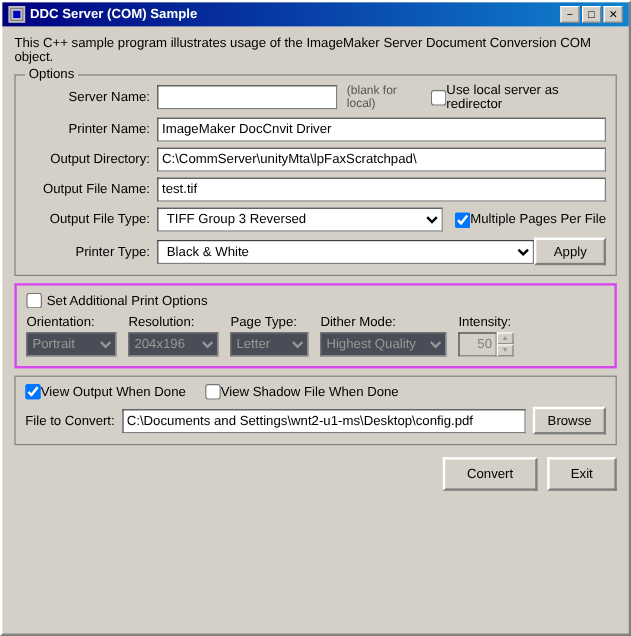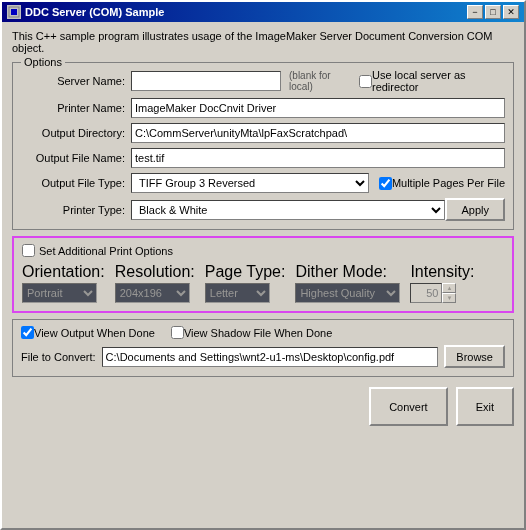--- a/index.html
+++ b/index.html
@@ -172,21 +172,21 @@
       display: flex;
       align-items: center;
       gap: 10px;
     }
     .field-group {
       display: flex;
       flex-direction: column;
       gap: 2px;
     }
     .field-group label {
-      font-size: 16px;
+      font-size: 11px;
     }
     .view-options-group {
       border: 1px solid #808080;
       padding: 6px 8px 8px 8px;
       position: relative;
     }
     .view-row {
       display: flex;
       align-items: center;
       gap: 16px;
@@ -221,21 +221,21 @@
       font-size: 11px;
       cursor: pointer;
     }
     .bottom-buttons {
       display: flex;
       justify-content: flex-end;
       gap: 8px;
       padding: 4px 0 2px 0;
     }
     .bottom-btn {
-      height: 39px;
+      height: 28px;
       padding: 0 18px;
       background: #d4d0c8;
       border: 2px solid #fff;
       border-right-color: #808080;
       border-bottom-color: #808080;
       font-size: 11px;
       font-family: 'MS Sans Serif', Arial, sans-serif;
       cursor: pointer;
     }
     .spinner-container {

